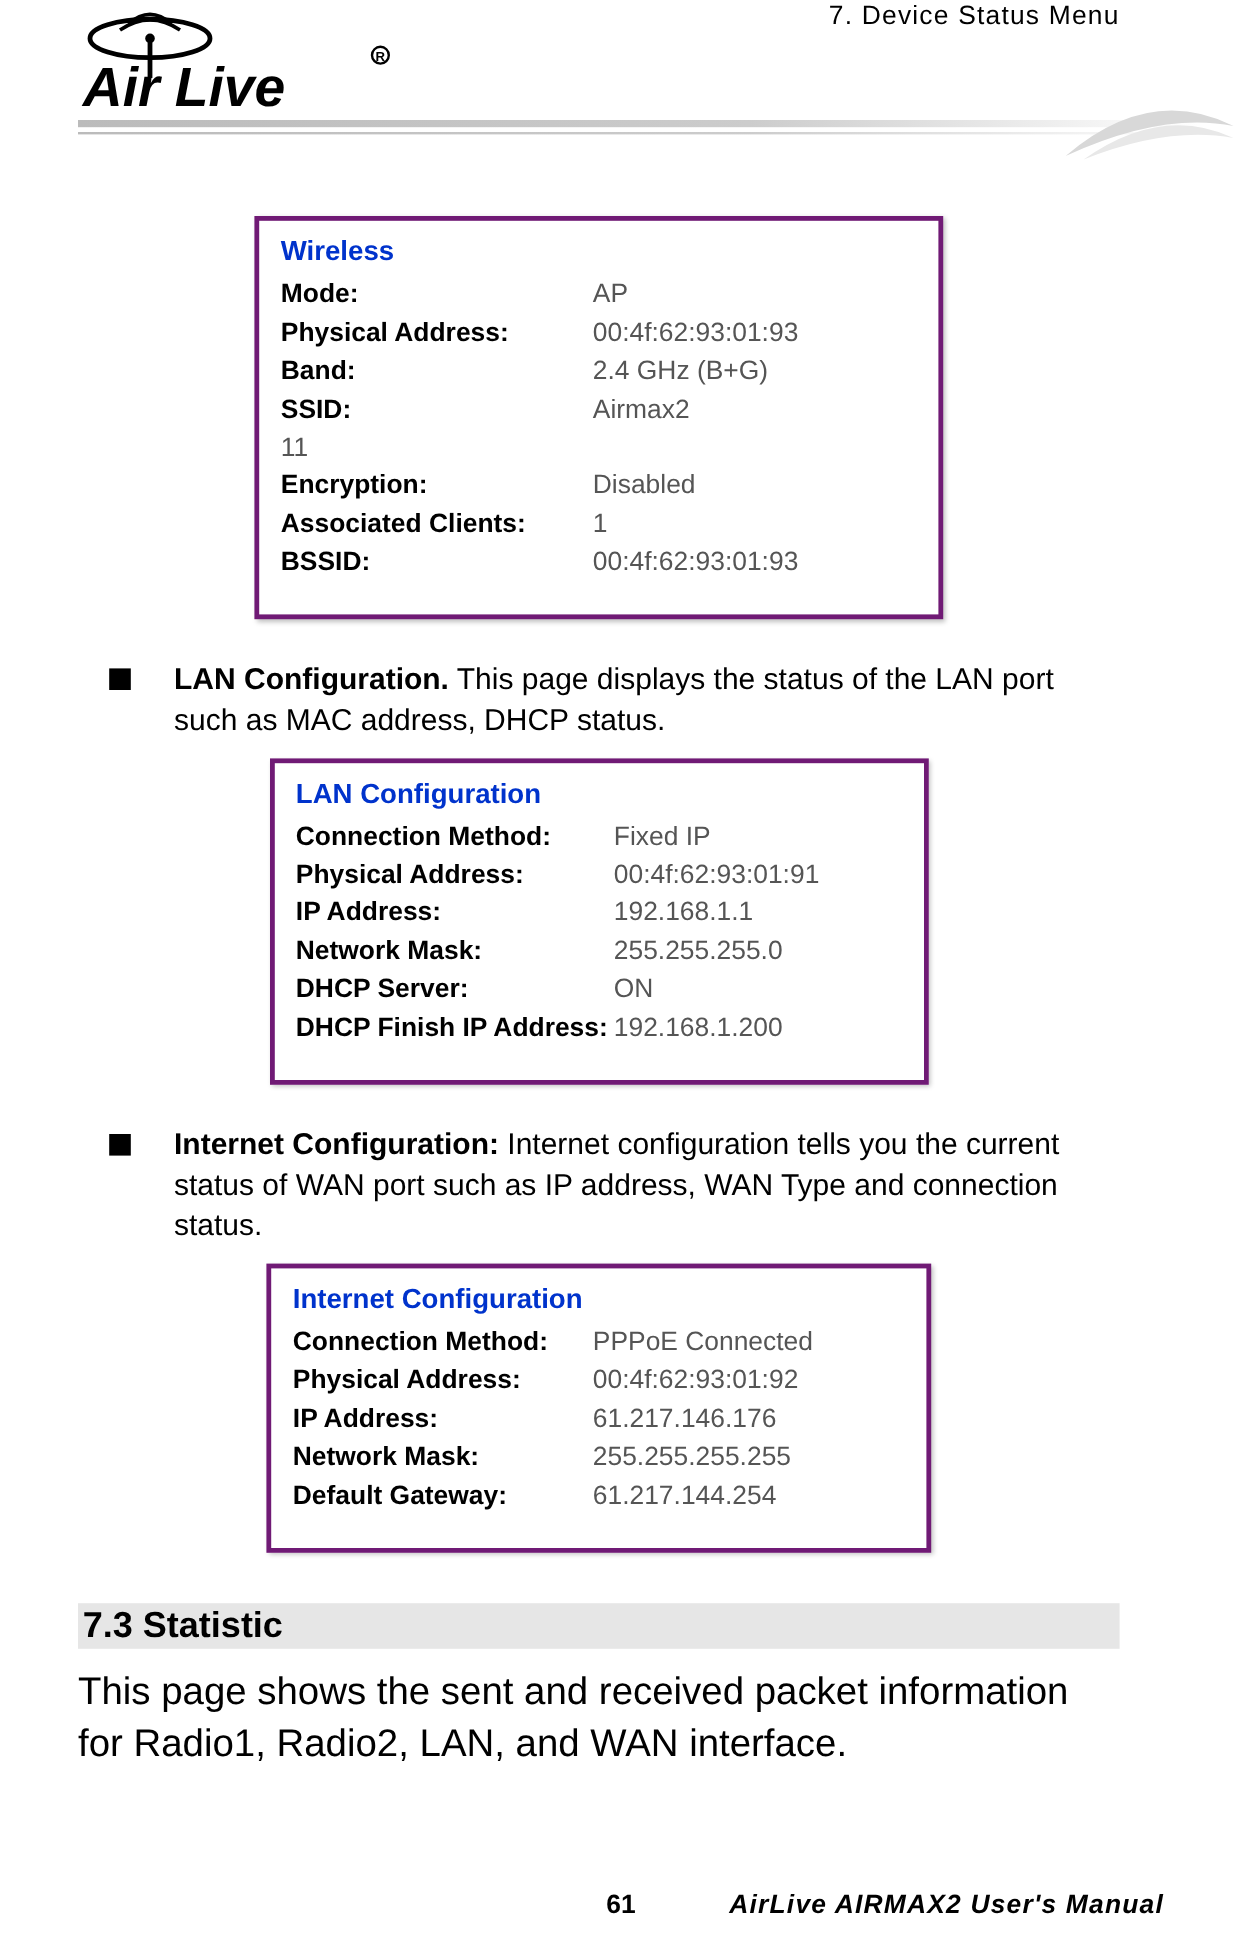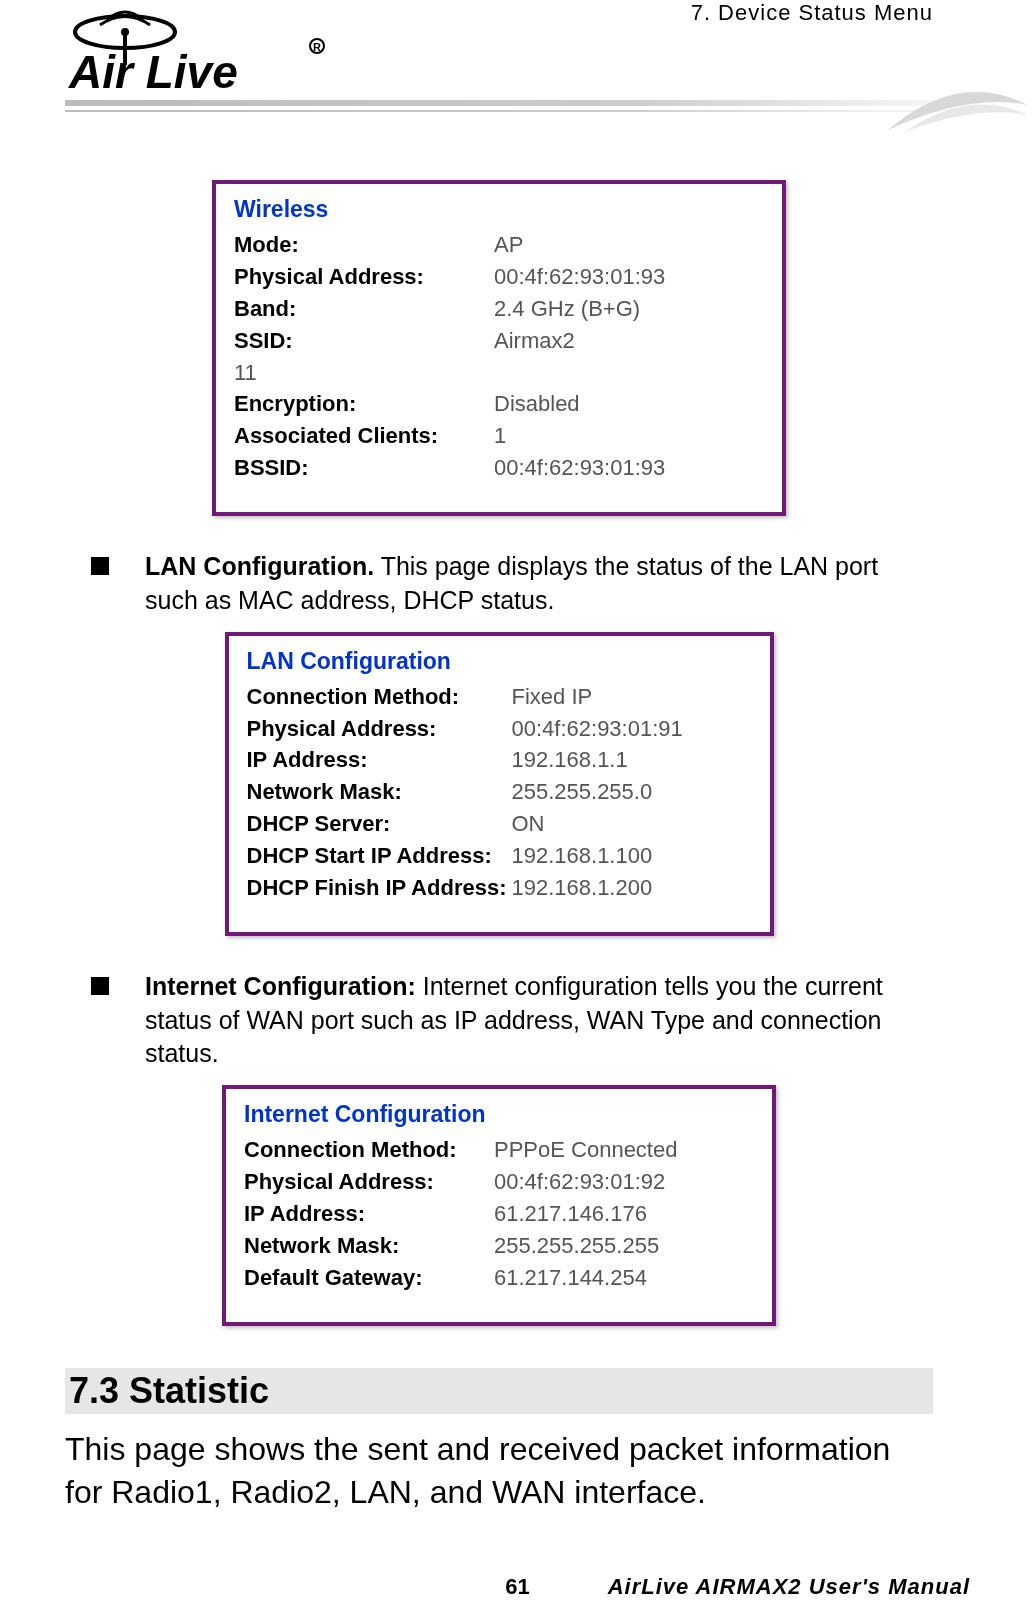--- a/index.html
+++ b/index.html
@@ -113,21 +113,21 @@
     margin-right: 36px;
     margin-left: 26px;
     flex-shrink: 0;
   }
   .bullet-para .txt { flex: 1; }
   .bullet-para .bold { font-weight: bold; }
 
   .section-heading {
     background: #e6e6e6;
     font-weight: bold;
-    font-size: 36px;
+    font-size: 30px;
     padding: 2px 4px;
     margin-top: 42px;
   }
   .section-para {
     font-size: 32px;
     line-height: 1.35;
     margin-top: 14px;
   }
 
   
@@ -243,24 +243,20 @@
         </div>
       <div class="prow">
           <span class="plabel">Network Mask:</span>
           <span class="pval">255.255.255.0</span>
         </div>
       <div class="prow">
           <span class="plabel">DHCP Server:</span>
           <span class="pval">ON</span>
         </div>
       <div class="prow">
-          <span class="plabel">DHCP Start IP Address:</span>
-          <span class="pval">192.168.1.100</span>
-        </div>
-      <div class="prow">
           <span class="plabel">DHCP Finish IP Address:</span>
           <span class="pval">192.168.1.200</span>
         </div>
     </div>
 
     <div class="bullet-para">
       <div class="sq"></div>
       <div class="txt">
         <span class="bold">Internet Configuration:</span><span>   Internet configuration tells you the current status of WAN port such as IP address, WAN Type and connection status.</span>
       </div>

